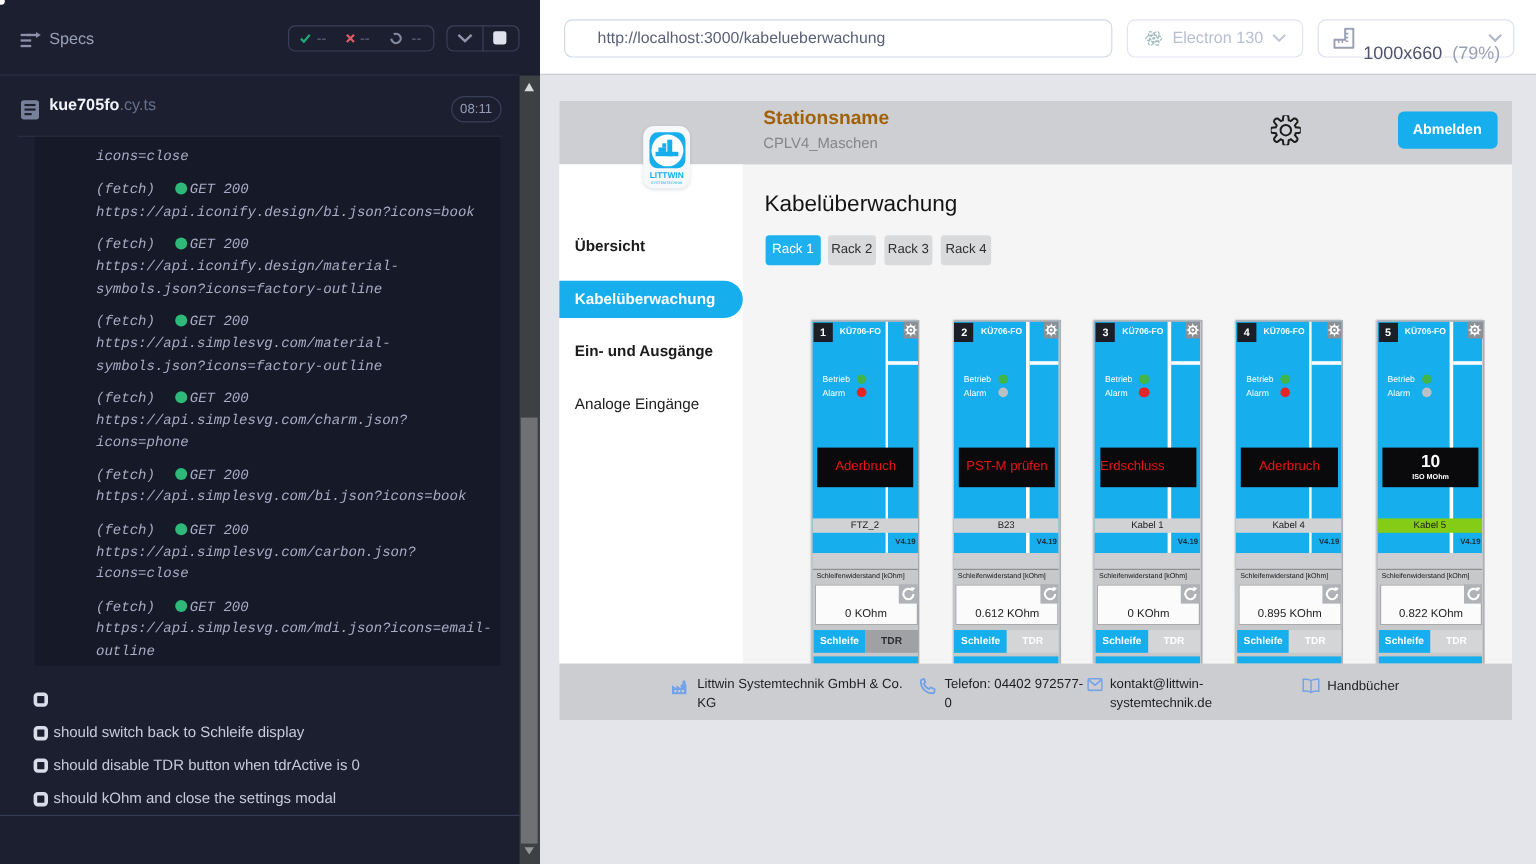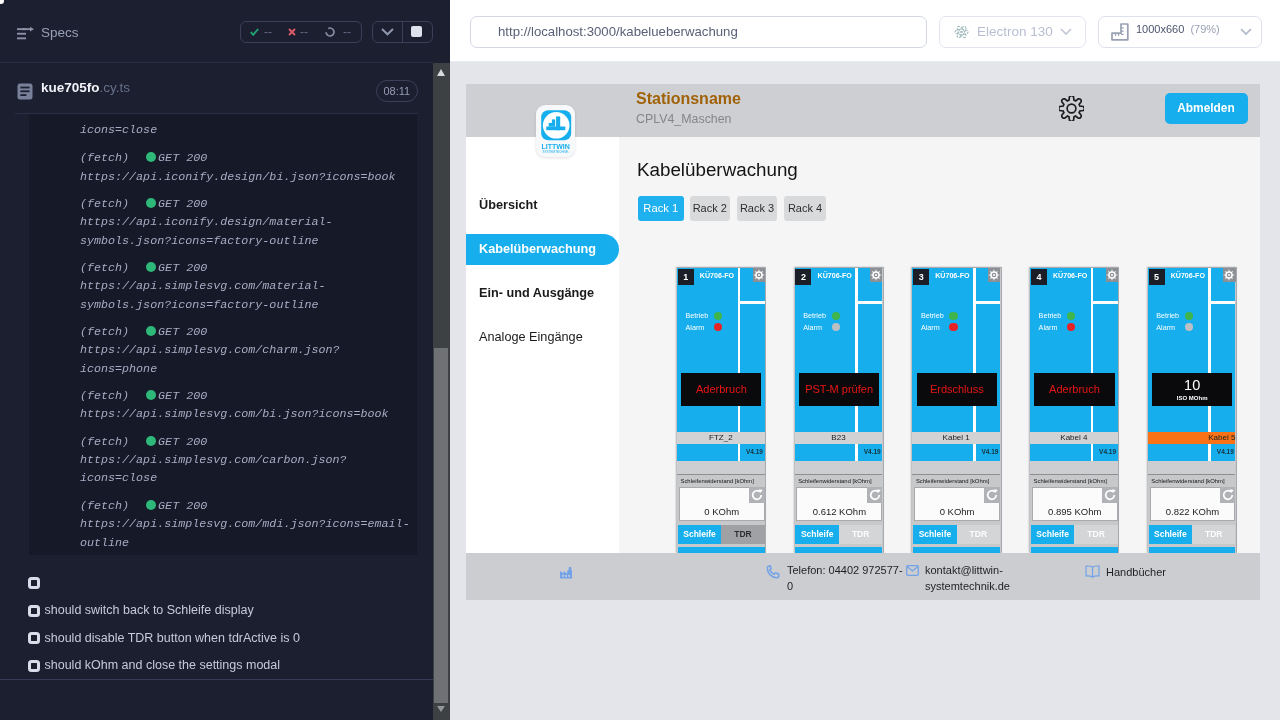--- a/index.html
+++ b/index.html
@@ -91,21 +91,21 @@
 <svg class="ab" style="left:1111px;top:23px;" width="18" height="18" viewBox="0 0 18 18">
 <path d="M10,1 H16.8 V16.8 H1 V10.2 H10 Z" fill="none" stroke="#9aa0b4" stroke-width="1.7" stroke-linejoin="round"></path>
 <g stroke="#9aa0b4" stroke-width="1.3">
 <line x1="10.2" y1="5" x2="12.6" y2="5"></line>
         <line x1="10.2" y1="8.2" x2="12.6" y2="8.2"></line>
         <line x1="10.2" y1="11.4" x2="12.6" y2="11.4"></line>
 <line x1="4.6" y1="10.4" x2="4.6" y2="12.8"></line>
         <line x1="7.6" y1="10.4" x2="7.6" y2="12.8"></line>
       </g>
 </svg>
-<div class="ab" style="left:1136px;top:23px;font-size:11px;color:#4c536b;">1000x660&nbsp;&nbsp;<span style="color:#9ba1b5;">(79%)</span></div>
+<div class="ab" style="left:1136px;top:36px;font-size:15px;color:#4c536b;">1000x660&nbsp;&nbsp;<span style="color:#9ba1b5;">(79%)</span></div>
 <svg class="ab" style="left:1240px;top:28px;" width="12" height="8" viewBox="0 0 12 8">
       <polyline points="1,1 6,6 11,1" fill="none" stroke="#b0b6c8" stroke-width="1.7"></polyline>
     </svg>
 <div class="ab" style="left:450px;top:62px;width:830px;height:658px;background:#e3e5eb;"></div>
 <div class="ab" id="app" style="left:466px;top:84px;width:794px;height:516px;background:#f5f5f6;overflow:hidden;">
 <div class="ab" style="left:0;top:0;width:794px;height:53px;background:#cecfd3;"></div>
 <div class="ab" style="left:0;top:53px;width:152.5px;height:416px;background:#ffffff;"></div>
 <div class="ab" style="left:170px;top:6px;font-size:16px;font-weight:bold;color:#a16207;text-align:right;">Stationsname</div>
 <div class="ab" style="left:170px;top:28px;font-size:12.4px;color:#85868a;">CPLV4_Maschen</div>
 <svg class="ab" style="left:593px;top:12px;" width="25" height="25" viewBox="0 0 24 24">
@@ -233,21 +233,21 @@
           <polygon points="3.18,4.29 1.76,1.76 4.29,3.18" fill="#ffffff"></polygon>
           <polygon points="5.22,2.79 6.00,0.00 6.78,2.79" fill="#ffffff"></polygon>
           <polygon points="7.71,3.18 10.24,1.76 8.82,4.29" fill="#ffffff"></polygon>
           <circle cx="6" cy="6" r="2.3" fill="#8c8f94"></circle>
           <circle cx="6" cy="6" r="1.1" fill="#ffffff"></circle>
         </svg>
 <div class="ab" style="left:8.5px;top:43px;font-size:7.2px;color:#fff;">Betrieb</div>
 <div class="ab" style="left:37px;top:43.8px;width:8.2px;height:8.2px;border-radius:50%;background:#3fb54b;"></div>
 <div class="ab" style="left:8.5px;top:55px;font-size:7.2px;color:#fff;">Alarm</div>
 <div class="ab" style="left:37px;top:54.6px;width:8.2px;height:8.2px;border-radius:50%;background:#e62428;"></div>
-<div class="ab" style="left:4.3px;top:104.8px;width:80.2px;height:32.8px;background:#0a0a0c;text-align:center;line-height:32.8px;font-size:11px;color:#ea1515;">Erdschluss</div>
+<div class="ab" style="left:4.3px;top:104.8px;width:80.2px;height:32.8px;background:#0a0a0c;text-align:left;line-height:32.8px;font-size:11px;color:#ea1515;">Erdschluss</div>
 <div class="ab" style="left:0;top:163.4px;width:87.6px;height:11.9px;background:#d1d2d4;text-align:center;line-height:11.7px;font-size:8px;color:#1c1c1c;">Kabel 1</div>
 <div class="ab" style="left:64px;top:179.8px;width:22px;text-align:right;font-size:6.5px;color:#17303c;font-weight:bold;">V4.19</div>
 <div class="ab" style="left:0;top:192.3px;width:87.6px;height:12.9px;background:#cdced1;"></div>
 <div class="ab" style="left:0;top:205.2px;width:87.6px;height:1px;background:#8f8f91;"></div>
 <div class="ab" style="left:3.5px;top:209.3px;font-size:5.9px;color:#16161a;white-space:nowrap;">Schleifenwiderstand [kOhm]</div>
 <div class="ab" style="left:1.8px;top:218.6px;width:85.8px;height:34.4px;background:#fbfbfc;border:1px solid #aaaaac;"></div>
 <div class="ab" style="left:71.9px;top:218.6px;width:15.7px;height:16.4px;background:#b0b2b6;"></div>
 <svg class="ab" style="left:74px;top:220.8px;" width="12" height="12" viewBox="0 0 12 12">
 <path d="M10.3,6 A4.3,4.3 0 1 1 9.0,2.9" fill="none" stroke="#ffffff" stroke-width="1.7"></path>
 <polygon points="8.1,0.2 11.8,0.9 9.2,3.9" fill="#ffffff"></polygon>
@@ -316,24 +316,24 @@
           <polygon points="5.22,2.79 6.00,0.00 6.78,2.79" fill="#ffffff"></polygon>
           <polygon points="7.71,3.18 10.24,1.76 8.82,4.29" fill="#ffffff"></polygon>
           <circle cx="6" cy="6" r="2.3" fill="#8c8f94"></circle>
           <circle cx="6" cy="6" r="1.1" fill="#ffffff"></circle>
         </svg>
 <div class="ab" style="left:8.5px;top:43px;font-size:7.2px;color:#fff;">Betrieb</div>
 <div class="ab" style="left:37px;top:43.8px;width:8.2px;height:8.2px;border-radius:50%;background:#3fb54b;"></div>
 <div class="ab" style="left:8.5px;top:55px;font-size:7.2px;color:#fff;">Alarm</div>
 <div class="ab" style="left:37px;top:54.6px;width:8.2px;height:8.2px;border-radius:50%;background:#bdc0c2;"></div>
 <div class="ab" style="left:4.3px;top:104.8px;width:80.2px;height:32.8px;background:#0a0a0c;text-align:center;">
-          <div style="font-size:14.5px;font-weight:normal;color:#fff;line-height:19px;margin-top:3px;">10</div>
+          <div style="font-size:14.5px;font-weight:bold;color:#fff;line-height:19px;margin-top:3px;">10</div>
           <div style="font-size:6px;font-weight:bold;color:#fff;">ISO MOhm</div>
         </div>
-<div class="ab" style="left:0;top:163.4px;width:87.6px;height:11.9px;background:#f97316;text-align:right;line-height:11.7px;font-size:8px;color:#1c1c1c;">Kabel 5</div>
+<div class="ab" style="left:0;top:163.4px;width:87.6px;height:11.9px;background:#84cc16;text-align:center;line-height:11.7px;font-size:8px;color:#1c1c1c;">Kabel 5</div>
 <div class="ab" style="left:64px;top:179.8px;width:22px;text-align:right;font-size:6.5px;color:#17303c;font-weight:bold;">V4.19</div>
 <div class="ab" style="left:0;top:192.3px;width:87.6px;height:12.9px;background:#cdced1;"></div>
 <div class="ab" style="left:0;top:205.2px;width:87.6px;height:1px;background:#8f8f91;"></div>
 <div class="ab" style="left:3.5px;top:209.3px;font-size:5.9px;color:#16161a;white-space:nowrap;">Schleifenwiderstand [kOhm]</div>
 <div class="ab" style="left:1.8px;top:218.6px;width:85.8px;height:34.4px;background:#fbfbfc;border:1px solid #aaaaac;"></div>
 <div class="ab" style="left:71.9px;top:218.6px;width:15.7px;height:16.4px;background:#b0b2b6;"></div>
 <svg class="ab" style="left:74px;top:220.8px;" width="12" height="12" viewBox="0 0 12 12">
 <path d="M10.3,6 A4.3,4.3 0 1 1 9.0,2.9" fill="none" stroke="#ffffff" stroke-width="1.7"></path>
 <polygon points="8.1,0.2 11.8,0.9 9.2,3.9" fill="#ffffff"></polygon>
         </svg>
@@ -342,20 +342,21 @@
 <div class="ab" style="left:44.3px;top:256.8px;width:43.3px;height:19.2px;background:#d4d5d7;text-align:center;line-height:19.2px;font-size:8.5px;font-weight:bold;color:#fdfdfd;">TDR</div>
 <div class="ab" style="left:0.8px;top:278.8px;width:86.8px;height:6.5px;background:#16aeed;"></div>
 </div>
 <div class="ab" style="left:0;top:469px;width:794px;height:47px;background:#cbcdd0;"></div>
 <svg class="ab" style="left:93px;top:482px;" width="14" height="13" viewBox="0 0 14 13">
 <path d="M1,12.5 V5 l3.6,2.6 V5 l3.6,2.6 V4.6 h1.2 L10,1 h2 l0.6,3.6 H13 V12.5 z" fill="#74a2e8"></path>
 <rect x="3" y="9" width="1.8" height="1.8" fill="#cbcdd0"></rect>
 <rect x="6.1" y="9" width="1.8" height="1.8" fill="#cbcdd0"></rect>
 <rect x="9.2" y="9" width="1.8" height="1.8" fill="#cbcdd0"></rect>
 </svg>
+<div class="ab" style="left:115px;top:479px;font-size:11px;color:#1f1f22;line-height:15.5px;">Littwin Systemtechnik GmbH &amp; Co.<br>KG</div>
 <svg class="ab" style="left:299.5px;top:481px;" width="14" height="14" viewBox="0 0 14 14">
 <path d="M3.2,1.2 C2,1.2 1.3,1.9 1.3,3.1 c0,5.2 4.4,9.6 9.6,9.6 1.2,0 1.9,-0.7 1.9,-1.9 v-1.6 l-3.3,-1.4 -1.4,1.4 c-2,-0.9 -3.4,-2.3 -4.3,-4.3 l1.4,-1.4 -1.4,-3.3 z" fill="none" stroke="#74a2e8" stroke-width="1.5" stroke-linejoin="round"></path>
 </svg>
 <div class="ab" style="left:321px;top:479px;font-size:11px;color:#1f1f22;line-height:15.5px;">Telefon: 04402 972577-<br>0</div>
 <svg class="ab" style="left:440px;top:481px;" width="13" height="11" viewBox="0 0 13 11">
 <rect x="0.7" y="0.7" width="11.6" height="9.6" rx="1" fill="none" stroke="#74a2e8" stroke-width="1.3"></rect>
 <polyline points="1.2,1.5 6.5,6 11.8,1.5" fill="none" stroke="#74a2e8" stroke-width="1.3"></polyline>
 </svg>
 <div class="ab" style="left:459px;top:479px;font-size:11px;color:#1f1f22;line-height:15.5px;">kontakt@littwin-<br>systemtechnik.de</div>
 <svg class="ab" style="left:619px;top:481px;" width="15" height="13" viewBox="0 0 15 13">

